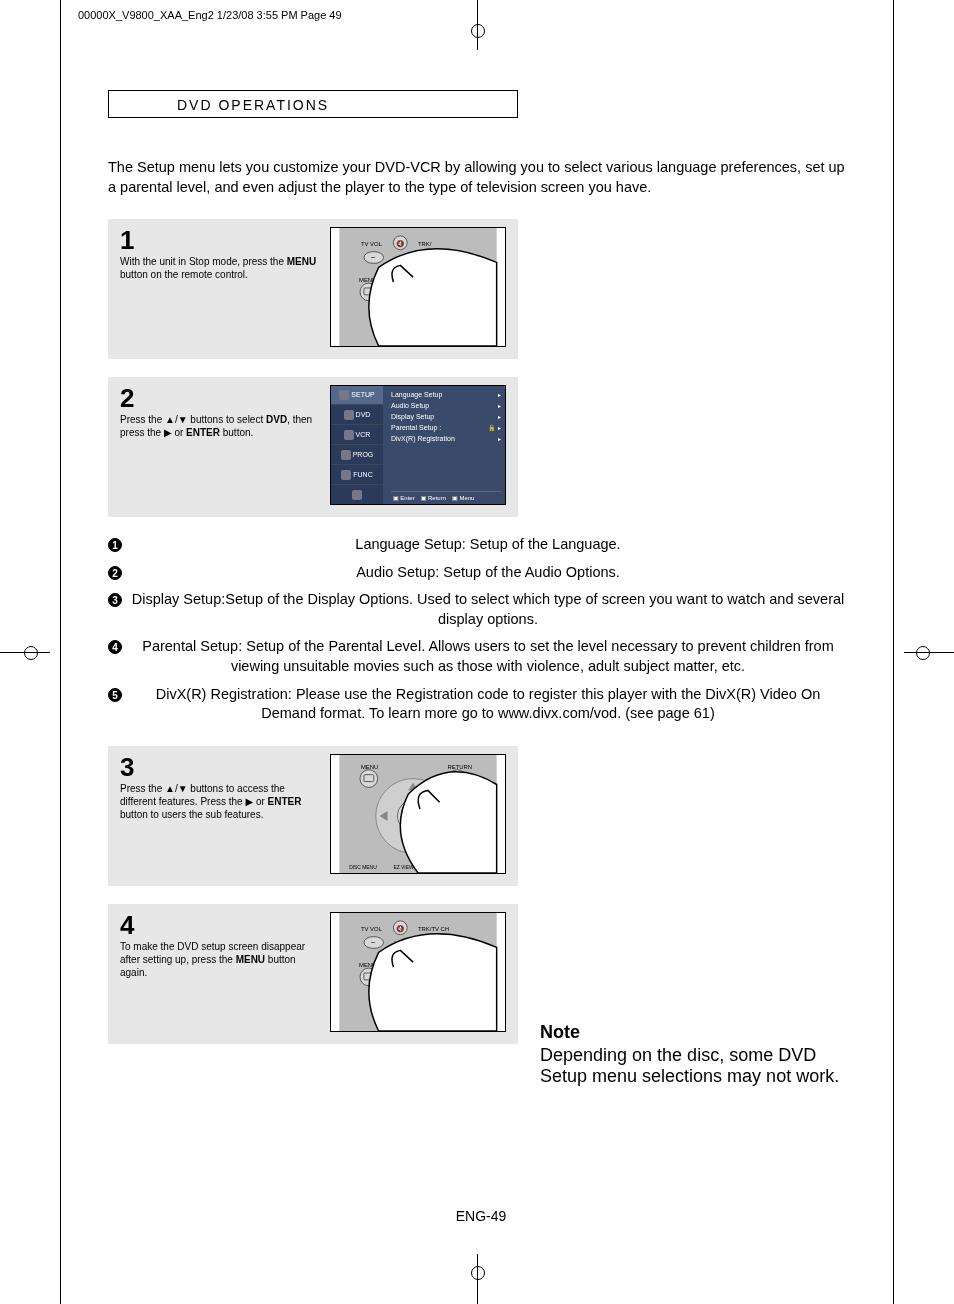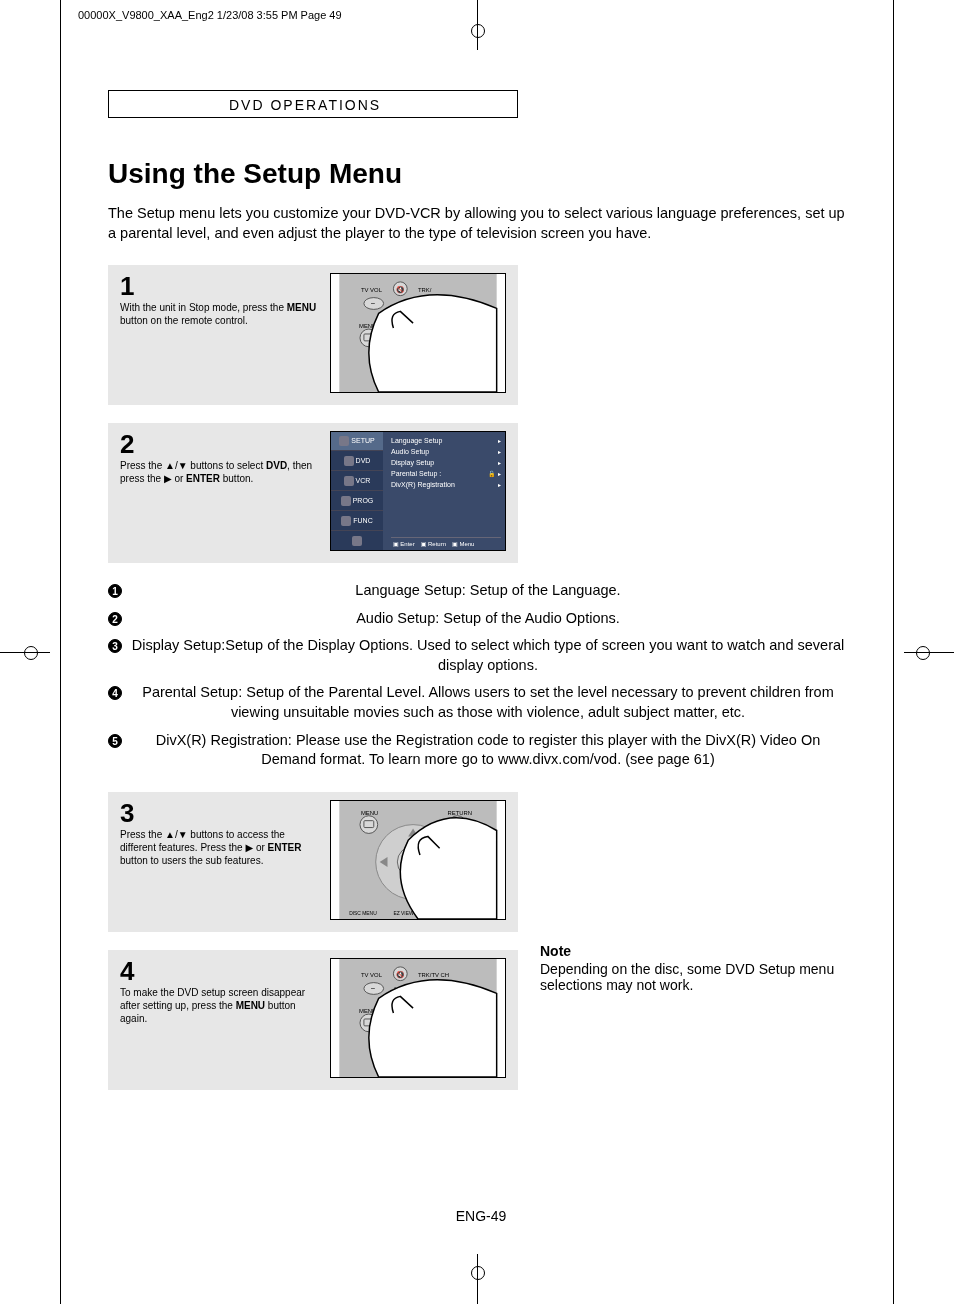--- a/index.html
+++ b/index.html
@@ -27,21 +27,21 @@
   .page {
     position: absolute;
     top: 90px;
     left: 108px;
     width: 740px;
   }
   .section-tab {
     border: 1px solid #000;
     display: inline-block;
     width: 410px;
-    padding: 6px 12px 4px 120px;
+    padding: 6px 12px 4px 68px;
     font-size: 14px;
     letter-spacing: 2px;
     margin-bottom: 40px;
   }
   h1.title {
     font-size: 28px;
     font-weight: bold;
     margin-bottom: 14px;
   }
   p.intro {
@@ -152,24 +152,24 @@
     border-radius: 50%;
     font-size: 10px;
     line-height: 13px;
     text-align: center;
     background: #000;
     color: #fff;
   }
   .setup-list .txt { flex: 1; text-align: center; }
   .note {
     position: absolute;
-    top: 943px;
+    top: 1022px;
     left: 540px;
     width: 300px;
-    font-size: 14px;
+    font-size: 18px;
   }
   .note b { font-weight: bold; display: block; margin-bottom: 2px; }
   .pagenum {
     position: absolute;
     bottom: 80px;
     left: 4px;
     width: 100%;
     text-align: center;
     font-size: 14px;
   }
@@ -198,21 +198,20 @@
     <div class="crop-r"></div>
 </div>
 
 <div class="header-line">00000X_V9800_XAA_Eng2  1/23/08  3:55 PM  Page 49</div>
 
 <div class="page">
   <div class="section-tab">
     <span>DVD OPERATIONS</span>
   </div>
 
-  <h1 class="title">Using the Setup Menu</h1>
   <p class="intro">The Setup menu lets you customize your DVD-VCR by allowing you to select various language preferences, set up a parental level, and even adjust the player to the type of television screen you have.</p>
 
   
   <div class="step-box">
     <div class="step-text">
       <div class="step-num">1</div>
       <div class="step-body">
         <span>With the unit in Stop mode, press the </span><b>MENU</b><span> button on the remote control.</span>
       </div>
     </div>

